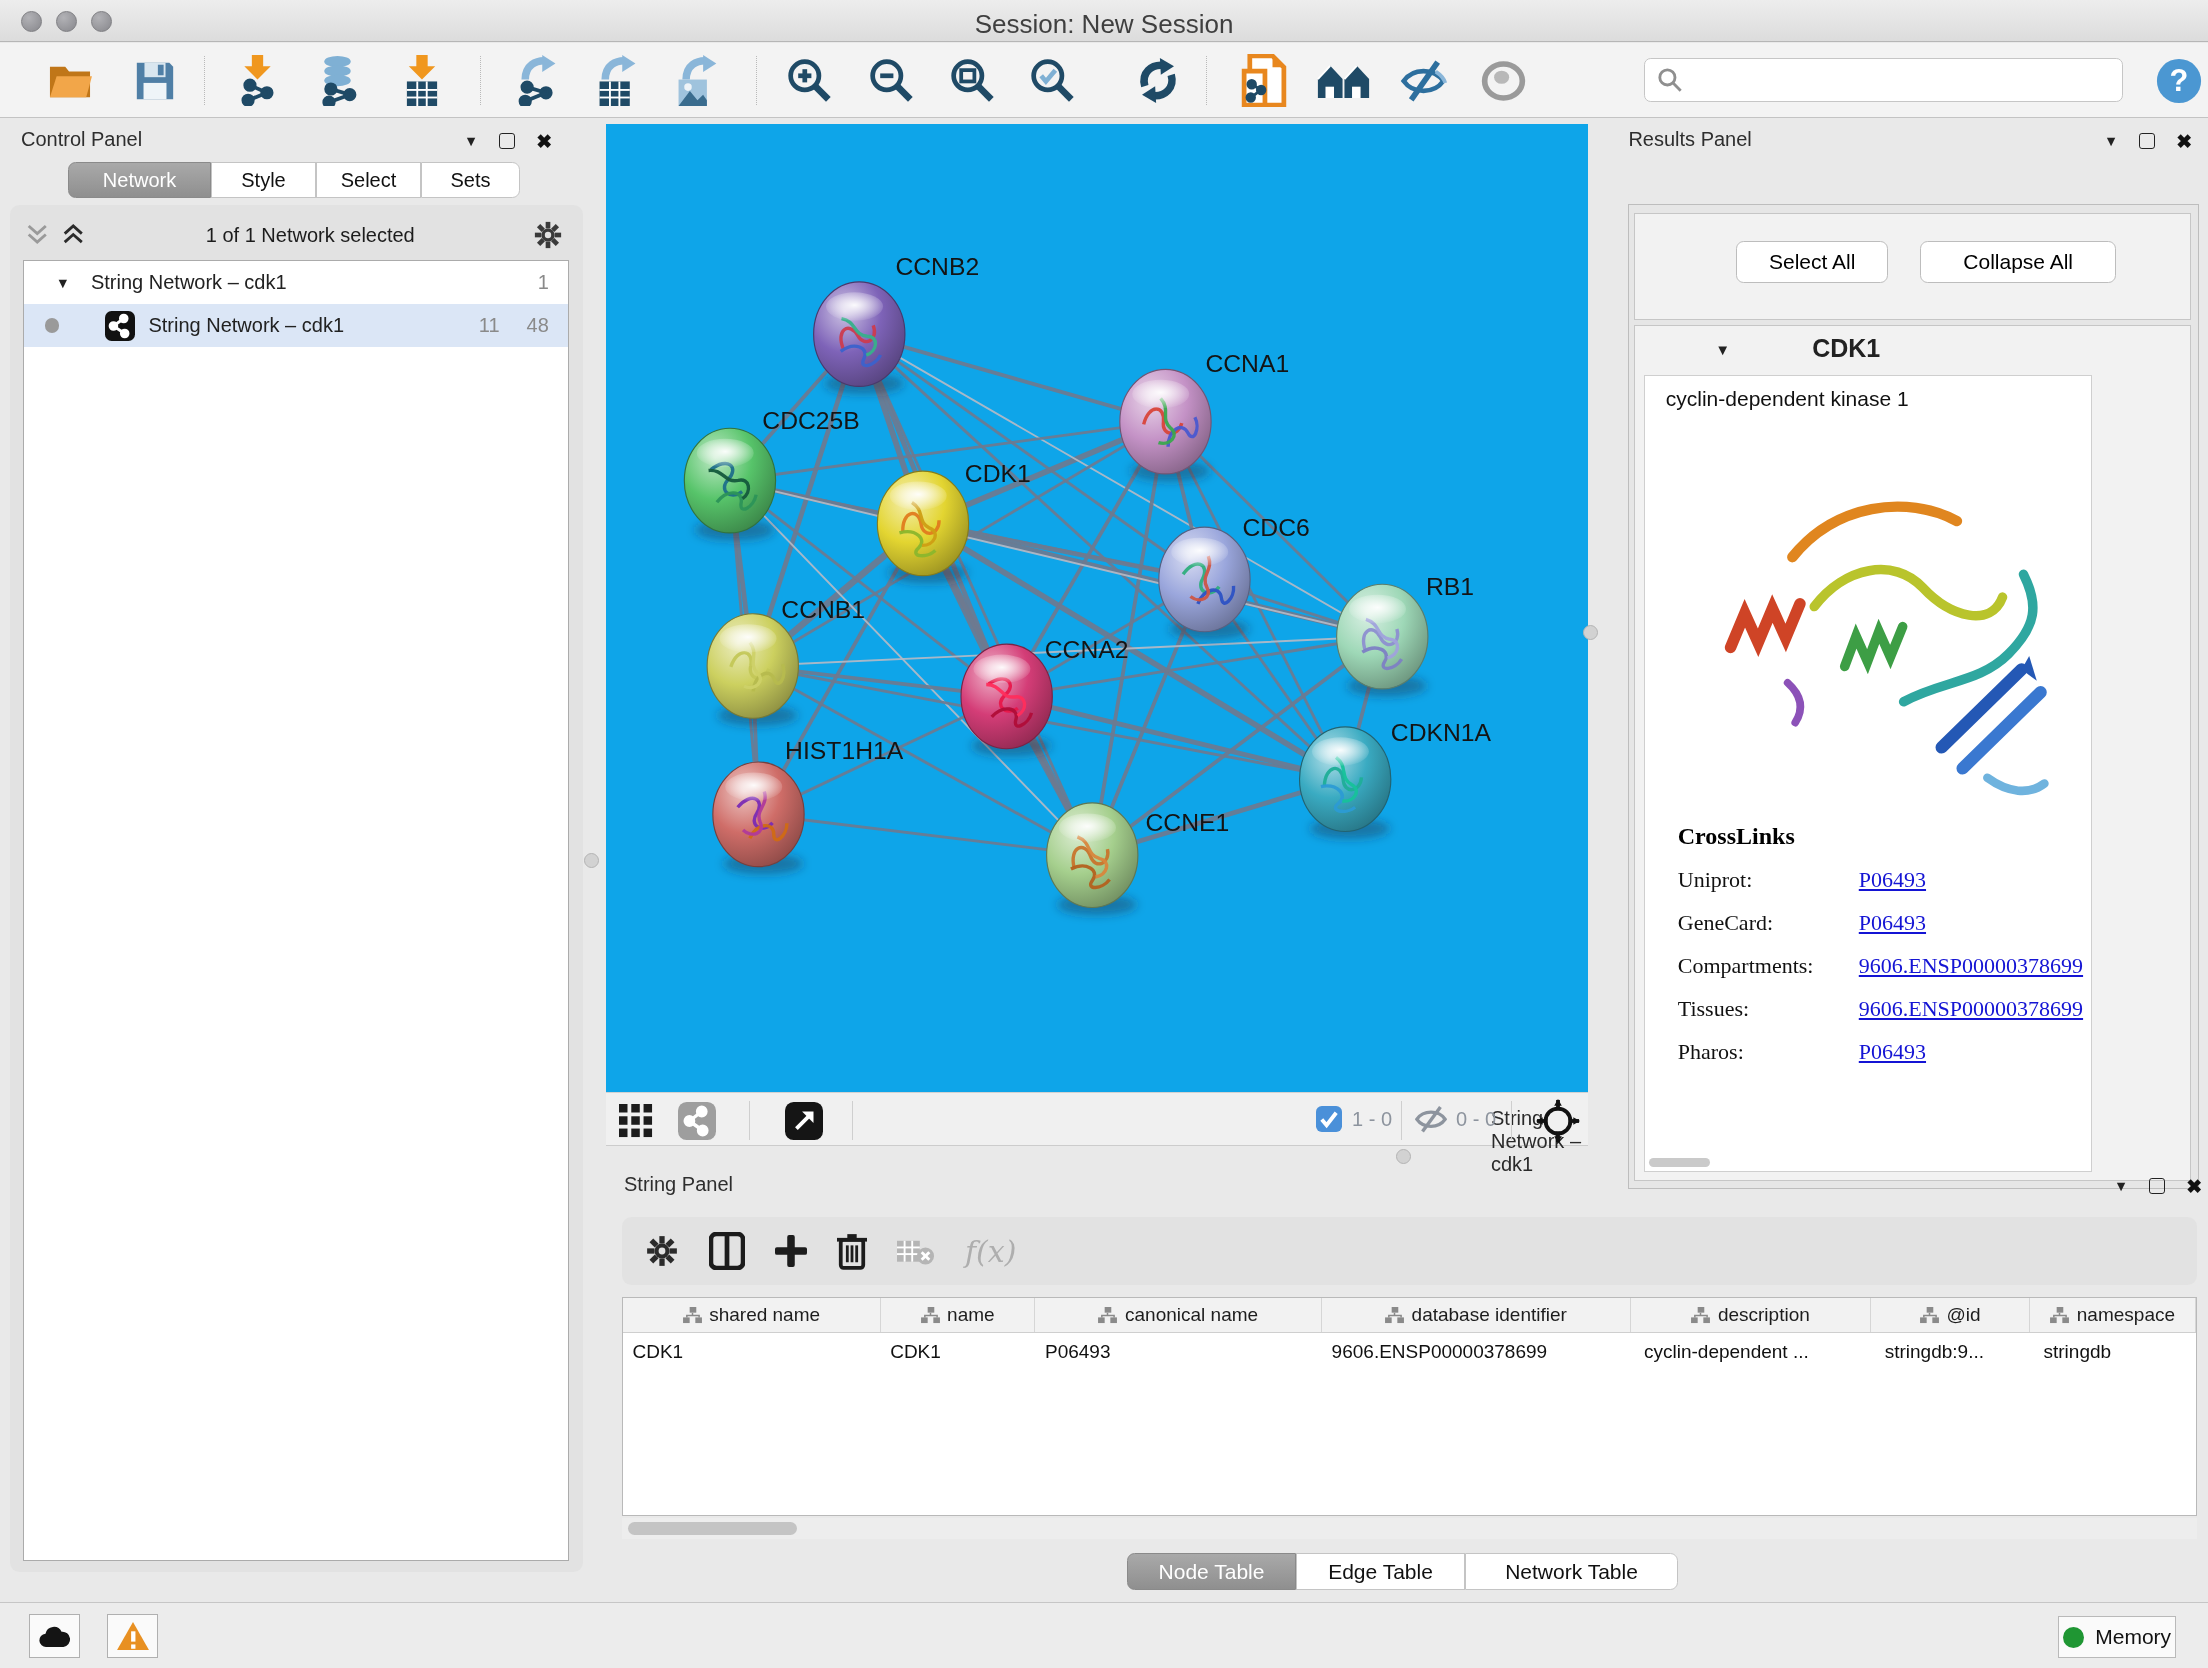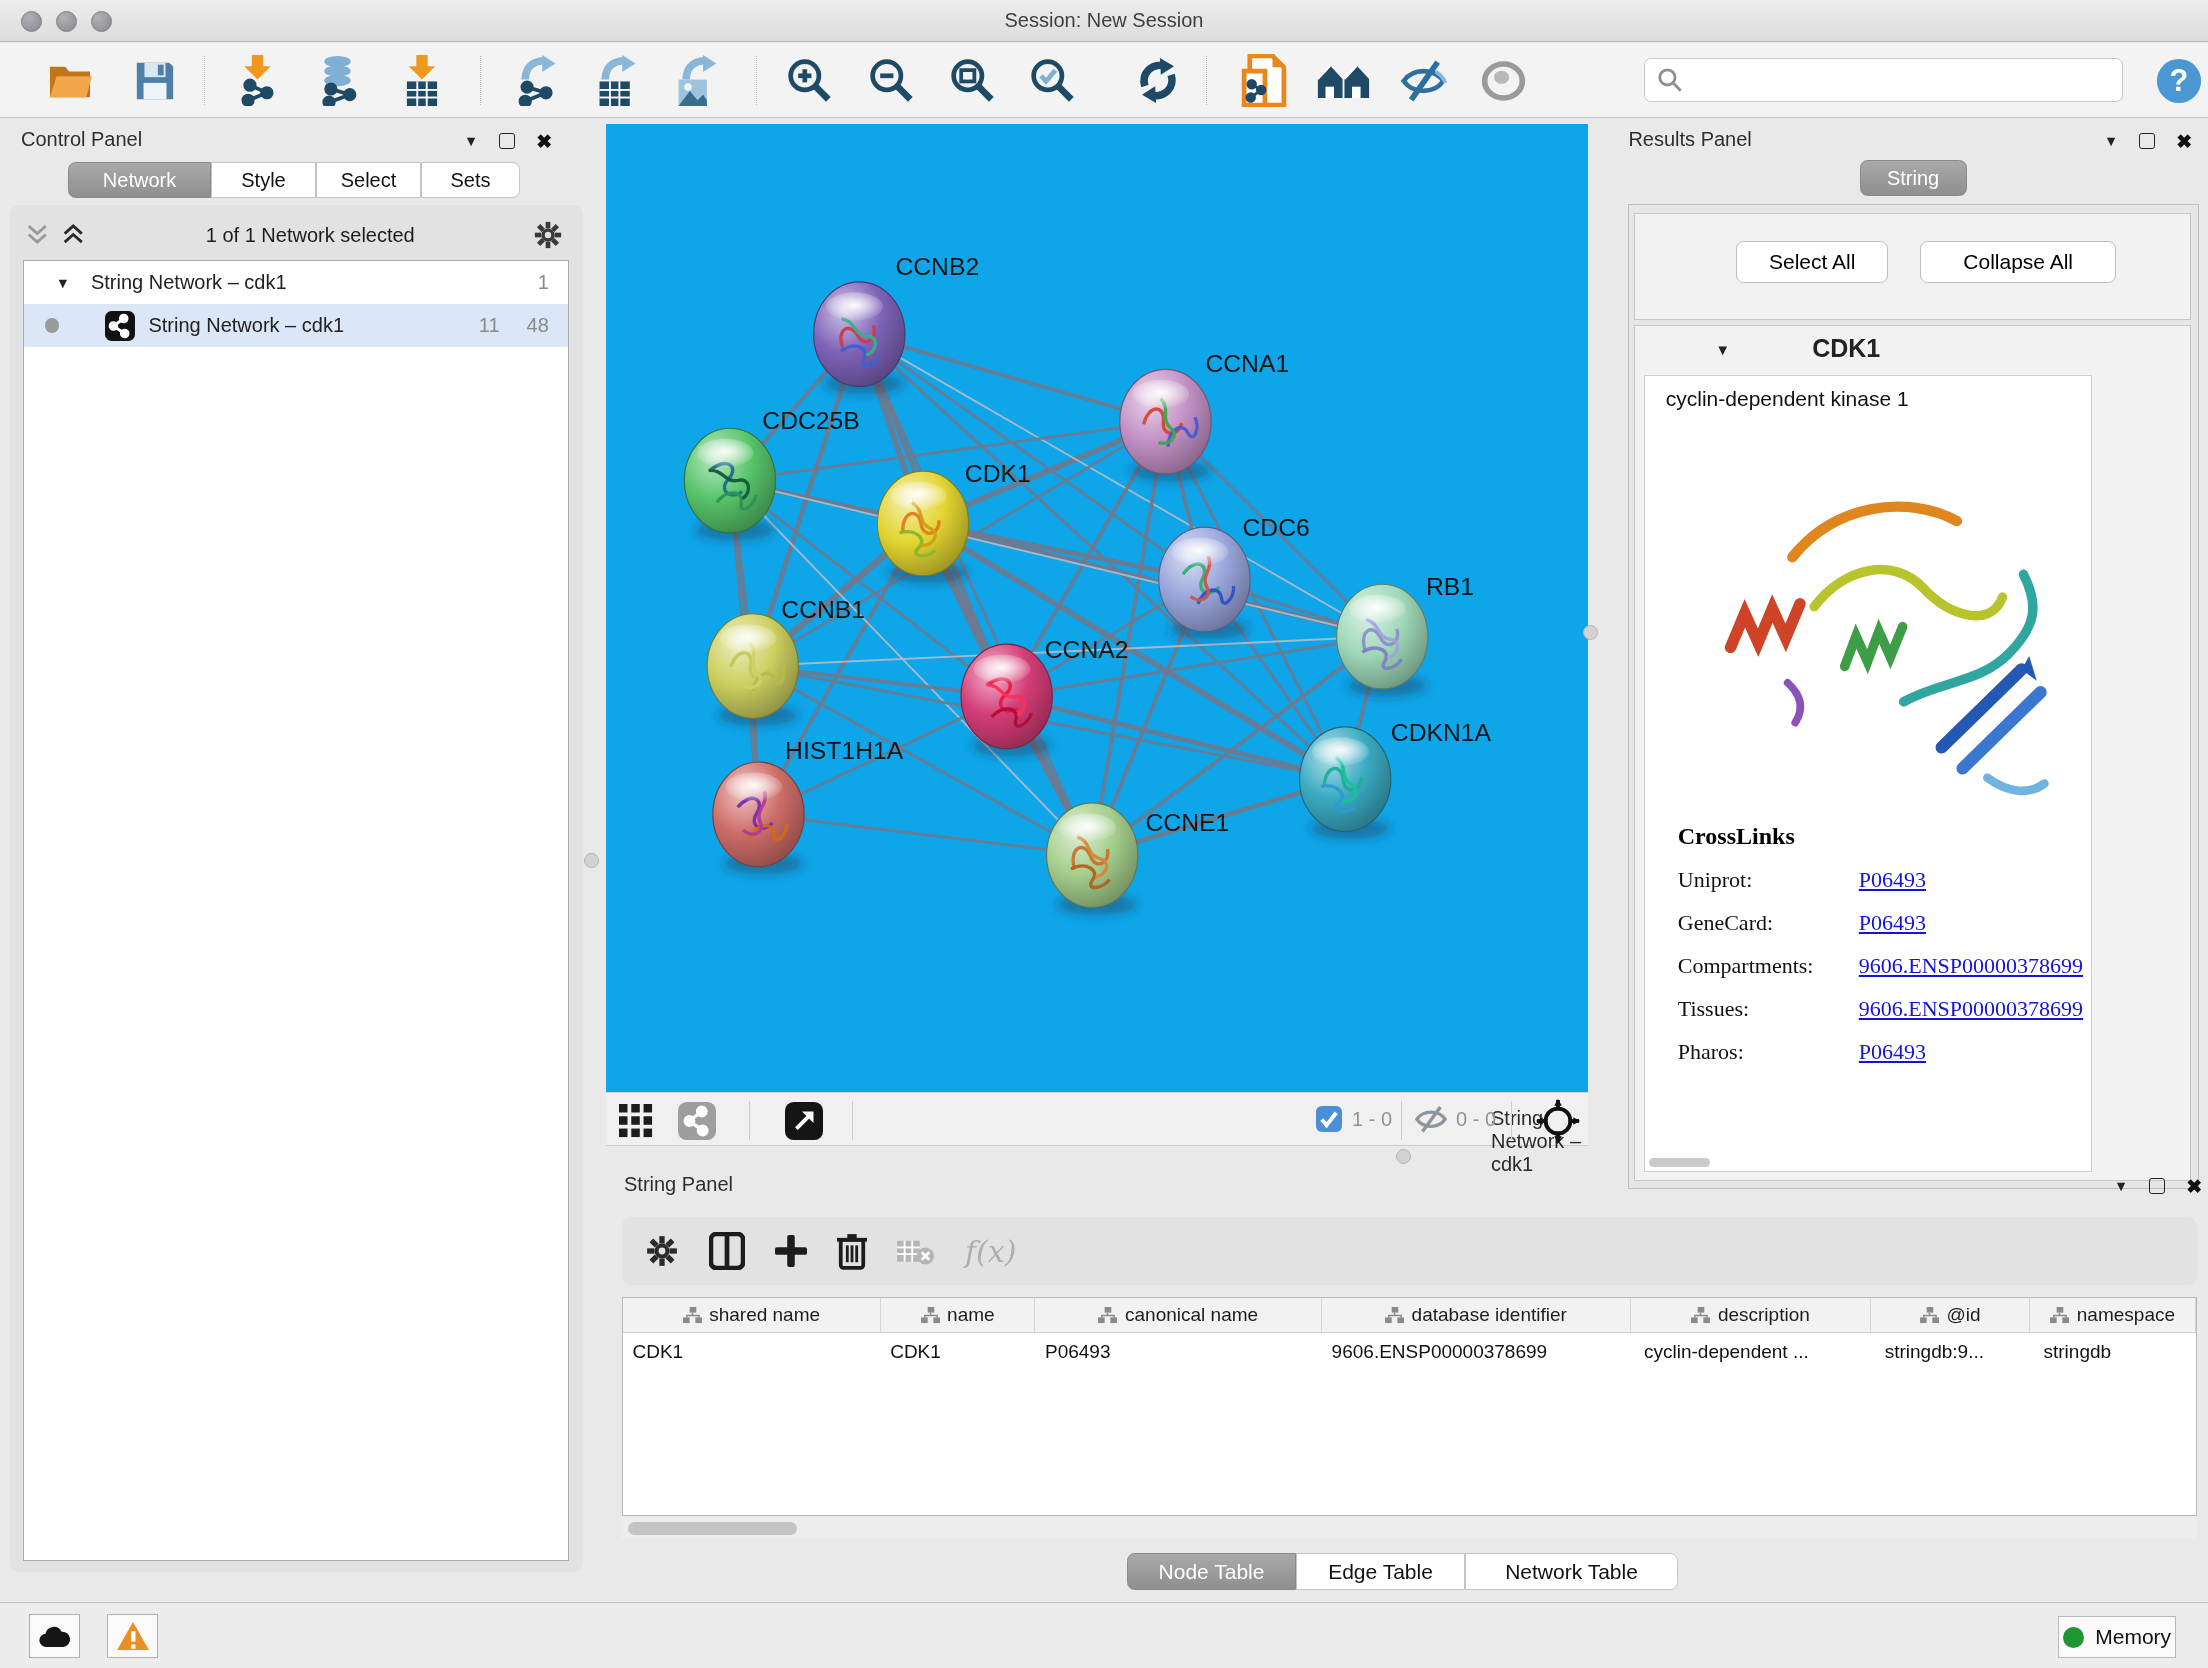--- a/index.html
+++ b/index.html
@@ -6,21 +6,21 @@
   html,body { width:2208px; height:1668px; overflow:hidden;
     font-family:"Liberation Sans", sans-serif; background:#e9e9e9; color:#222; }
   #app { position:absolute; inset:0; }
 
   
   .titlebar { position:absolute; left:0; top:0; width:2208px; height:42px;
     background:linear-gradient(#ededed,#dcdcdc); border-bottom:1px solid #b6b6b6; }
   .traffic { position:absolute; top:10.5px; width:21px; height:21px; border-radius:50%;
     background:radial-gradient(circle at 35% 30%, #b2b2b6, #87878c); border:1px solid #7e7e82; }
   .win-title { position:absolute; top:8.6px; left:0; width:100%; text-align:center;
-    font-size:20px; color:#3f3f3f; }
+    font-size:26px; color:#3f3f3f; }
 
   
   .toolbar { position:absolute; left:0; top:43px; width:2208px; height:75px;
     background:#f3f3f3; border-bottom:1px solid #c3c3c3; }
   .tool { position:absolute; top:11.4px; width:55px; height:53px; display:flex;
     align-items:center; justify-content:center; }
   .tsep { position:absolute; top:13.3px; width:0; height:49px; border-left:1.9px dotted #b9b9b9; }
   .searchbox { position:absolute; left:1644px; top:15px; width:479px; height:44px;
     background:#fff; border:1px solid #c6c6c6; border-radius:6.7px; display:flex; align-items:center; }
   .searchbox svg { margin-left:11.4px; }
@@ -670,23 +670,20 @@
   <div class="splitter-dot" style="left:584px;top:853px"></div>
   <div class="splitter-dot" style="left:1583px;top:625px"></div>
   <div class="splitter-dot" style="left:1396px;top:1149px"></div>
 
   <div id="results-panel">
     <span class="ptitle" style="position:absolute;left:11.4px;top:3.8px">Results Panel</span>
     <div class="pctl" style="left:487px;top:5.7px">
       <span class="tri">▼</span>
       <span class="flt"></span>
       <span class="cls">✖</span>
-    </div>
-    <div id="rp-tab">
-      <span class="tab active" style="width:107px;border-radius:7.6px">String</span>
     </div>
     <div id="rp-outer">
       <div id="rp-btnbox">
         <button class="rp-btn" style="left:101px;width:152px">Select All</button>
         <button class="rp-btn" style="left:285px;width:196px">Collapse All</button>
       </div>
       <div id="rp-section">
         <div id="rp-gene-row">
           <span class="tri" style="position:absolute;left:80px;top:9.5px;font-size:15px">▼</span>
           <span style="position:absolute;left:177px;top:1.9px;font-size:25px;font-weight:bold">CDK1</span>

